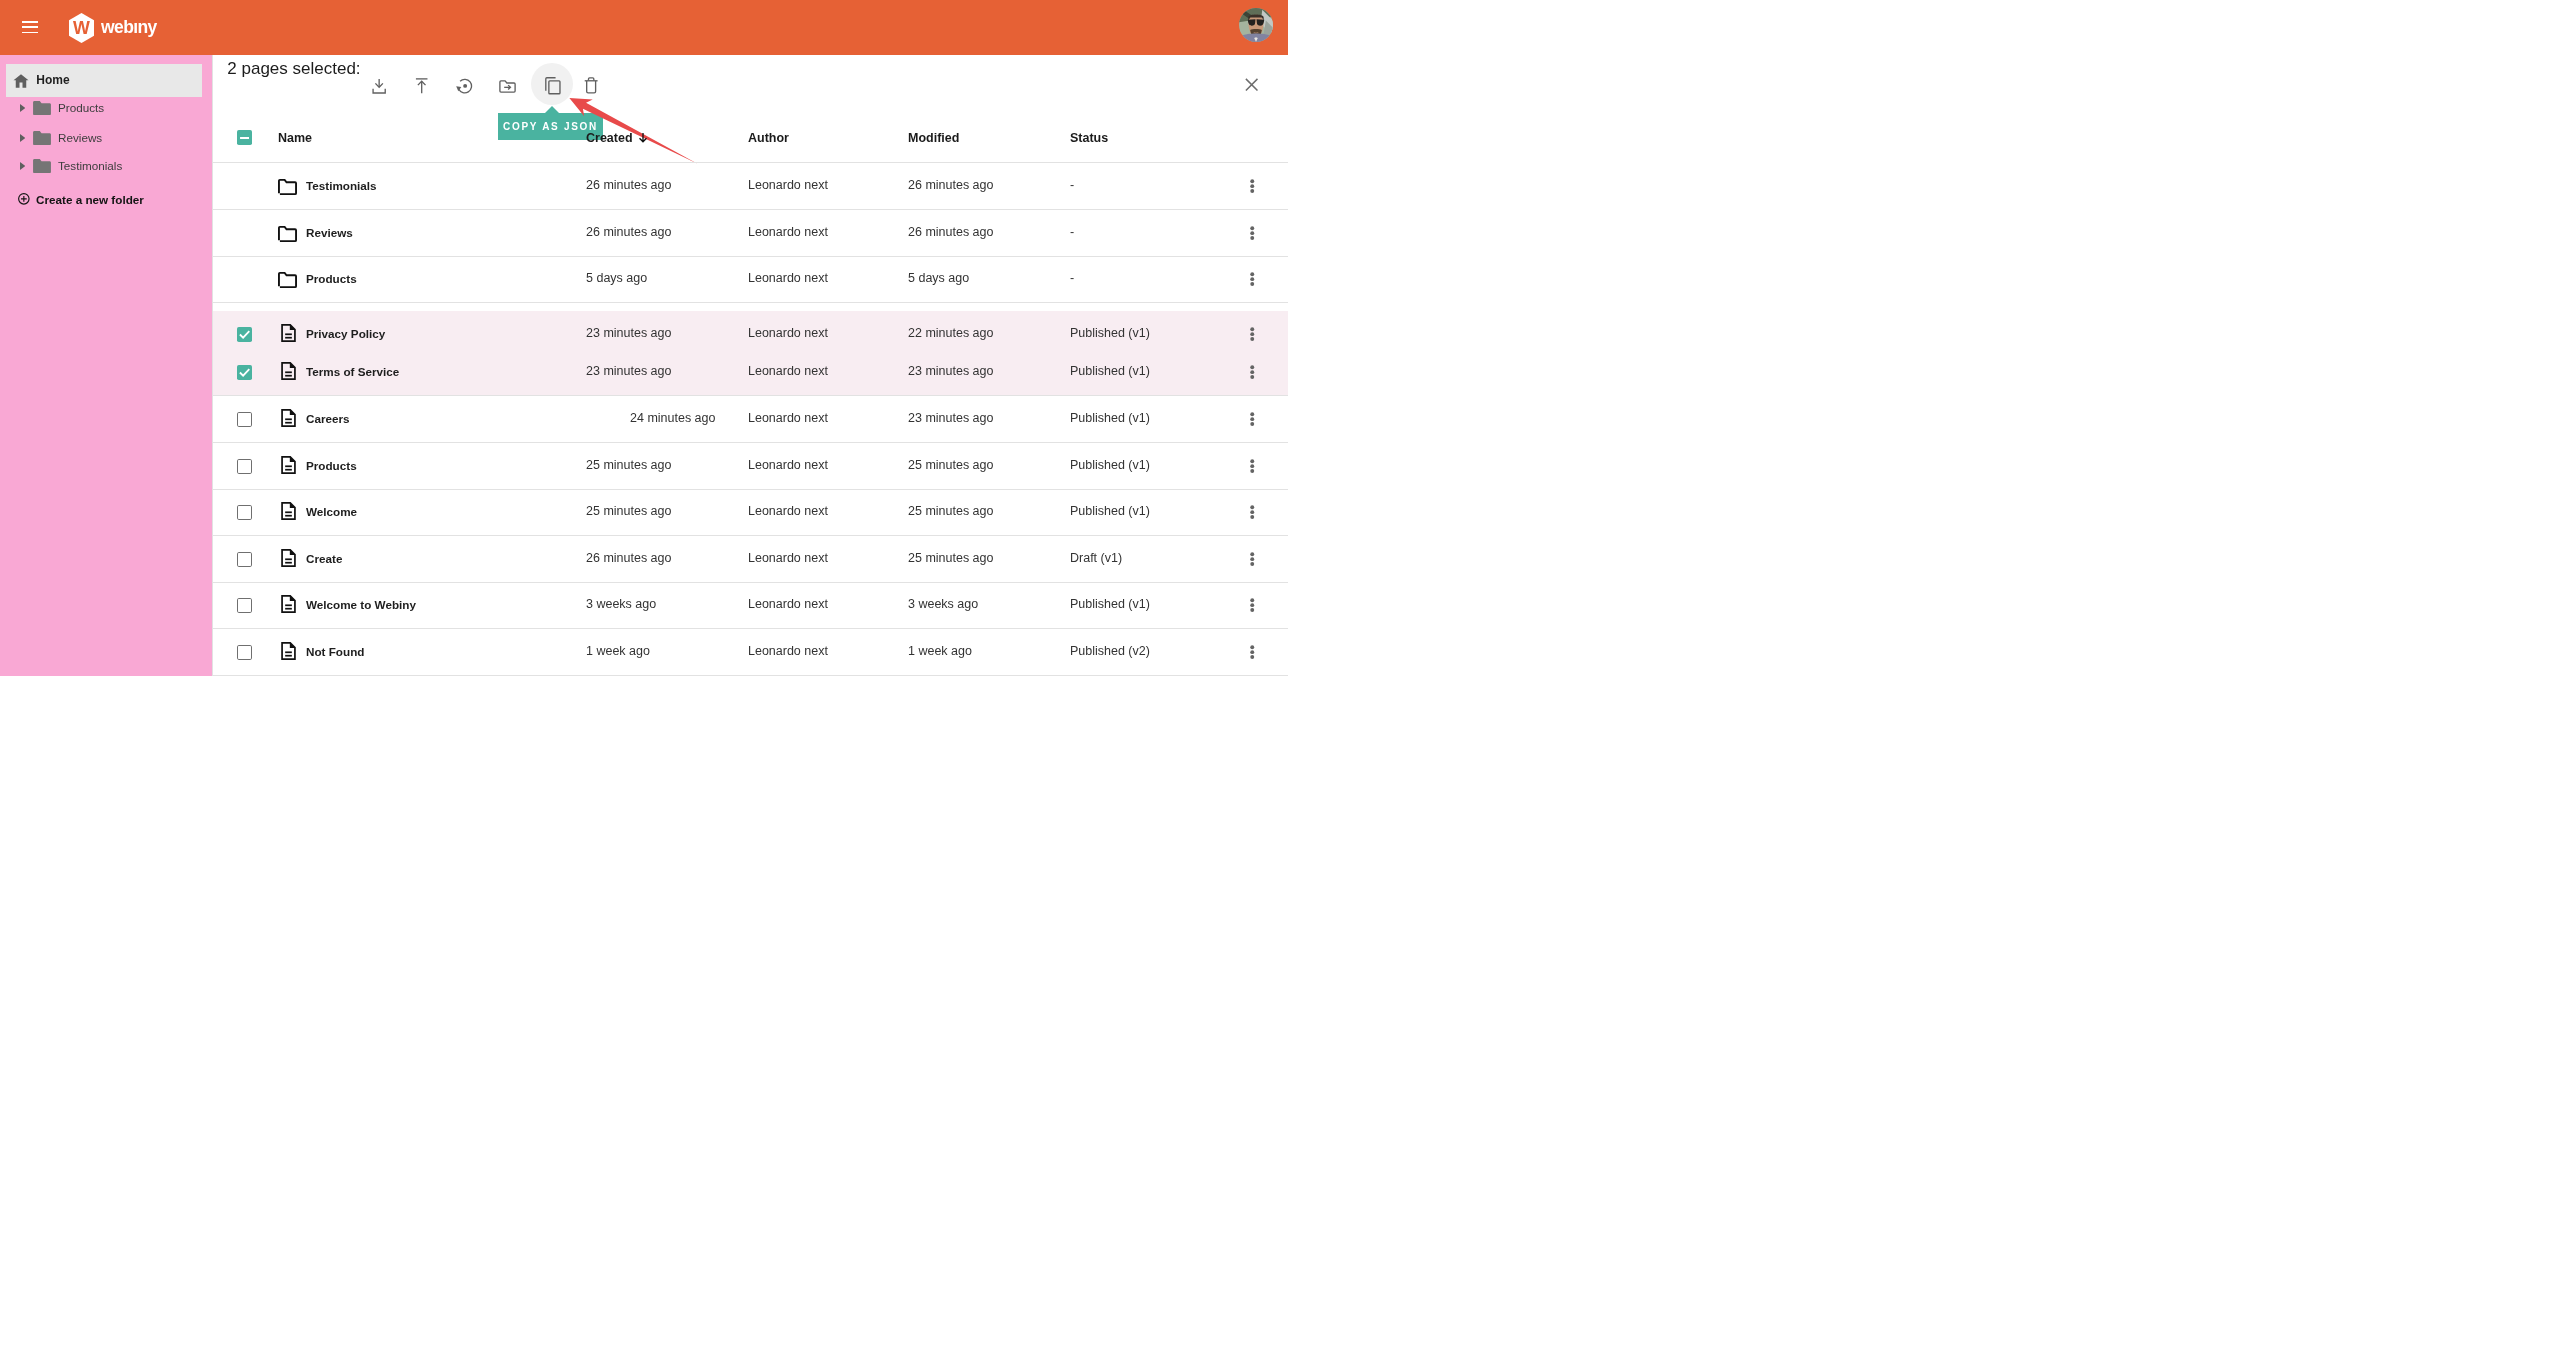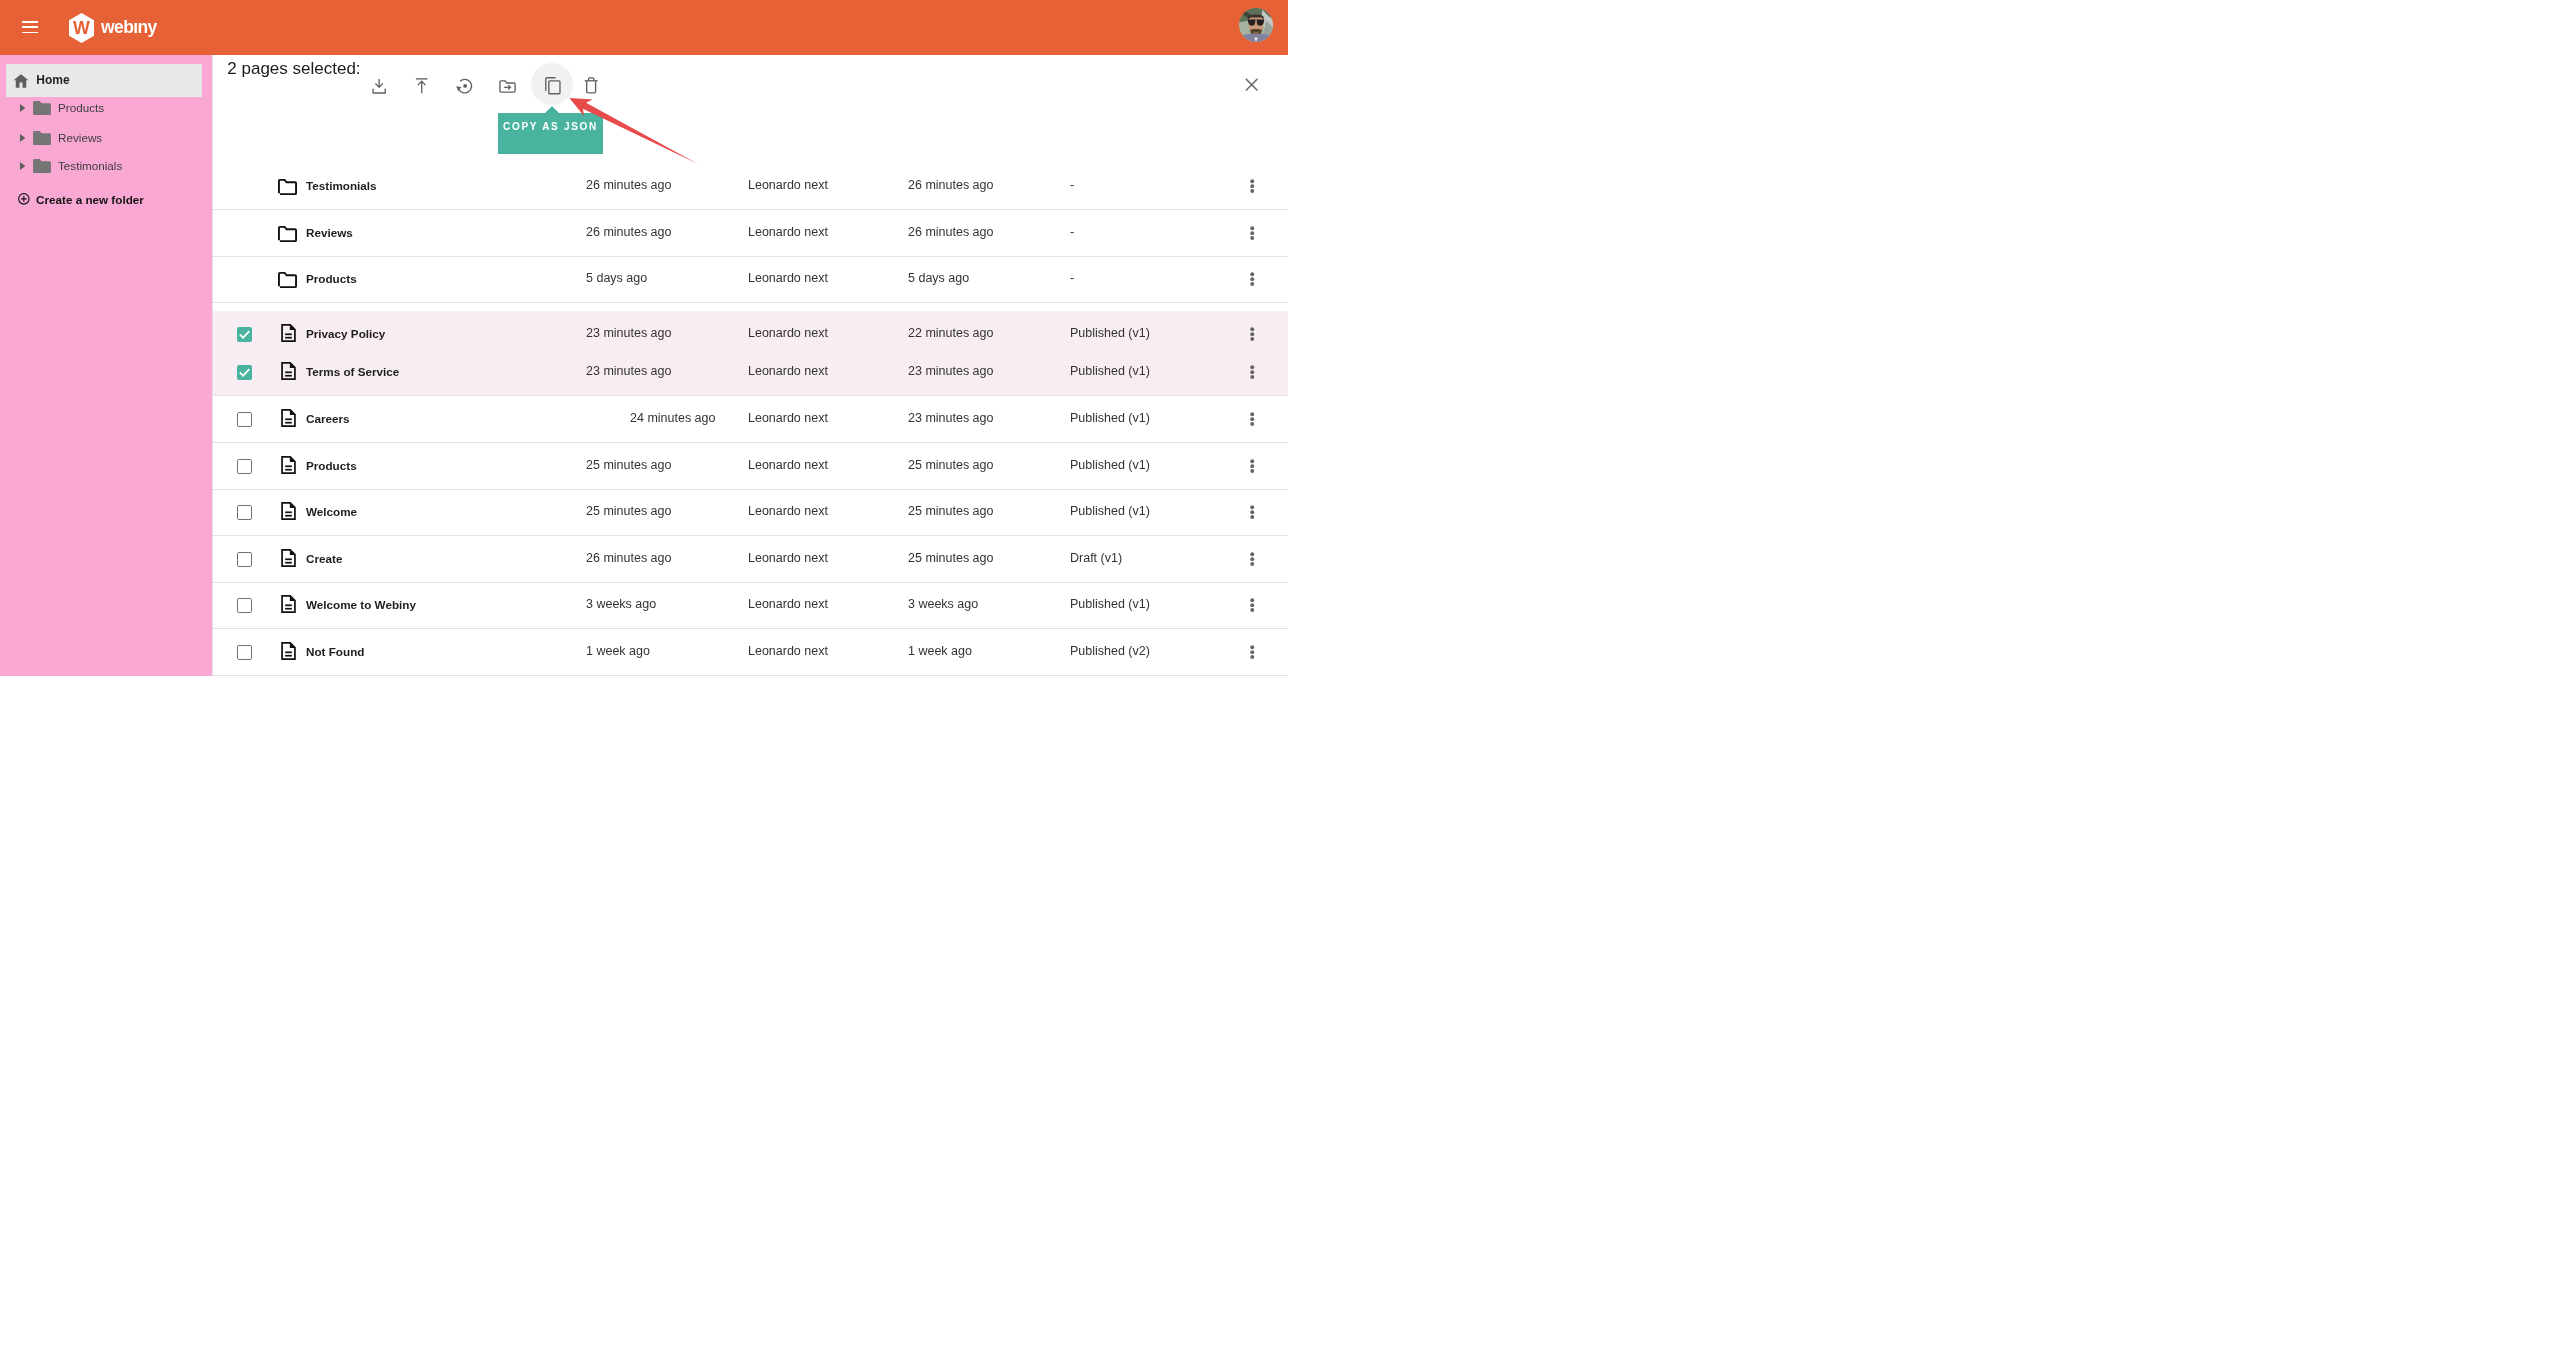--- a/index.html
+++ b/index.html
@@ -20,21 +20,21 @@
 .treerow { position:absolute; left:0; width:213px; height:29px; }
 .treerow .lbl { position:absolute; left:58px; top:7.2px; font-size:11.7px; color:#3d3d3d; }
 .newfolder { position:absolute; left:12.5px; top:132px; font-size:11.7px; font-weight:bold; color:#141414; }
 
 
 .content { position:absolute; left:213px; top:55px; width:1075px; height:621px; background:#fff; }
 .selbar-text { position:absolute; left:14.3px; top:47px; font-size:17px; color:#1c1c1c; }
 .hovercircle { position:absolute; left:318px; top:8px; width:42px; height:42px; border-radius:50%; background:#f1f1f1; }
 
 
-.tooltip { position:absolute; left:285px; top:58px; width:105px; height:41px; background:#4ab3a0; }
+.tooltip { position:absolute; left:285px; top:58px; width:105px; height:27px; background:#4ab3a0; }
 .tooltip span { position:absolute; width:100%; text-align:center; top:8px; font-size:10px; font-weight:bold; color:#fff; letter-spacing:1.7px; }
 .tooltip .notch { position:absolute; left:47px; top:-7.2px; width:0; height:0;
   border-left:7.2px solid transparent; border-right:7.2px solid transparent; border-bottom:7.2px solid #4ab3a0; }
 
 
 .thead { position:absolute; left:0; top:58px; width:1075px; height:50px; border-bottom:0.9px solid #e2e2e2; }
 .th { position:absolute; top:18px; font-size:12.5px; font-weight:bold; color:#1b1b1b; }
 .row { position:absolute; left:0; width:1075px; height:47px; border-bottom:0.9px solid #e2e2e2; }
 .row.sel { background:#f8edf2; }
 .cell { position:absolute; top:15.2px; font-size:12.5px; color:#333; }
@@ -161,20 +161,34 @@
 
   <div class="tooltip">
       <div class="notch"></div>
       <span>COPY AS JSON</span>
     </div>
 
   <svg class="abs" style="left:354px; top:39px;" width="136" height="75" viewBox="0 0 152 84">
     <polygon fill="#e84a4a" points="2.5,4.5 28.65,6.09 21.14,9.78 146,78 17.68,16.54 19.07,24.79"></polygon>
   </svg>
 
+  <div class="thead">
+    <div class="cb on" style="top:17px;"></div>
+    <svg class="abs" style="left:27px; top:24px;" width="9.4" height="2.3" viewBox="0 0 10.5 2.6">
+        <rect width="10.5" height="2.6" fill="#fff"></rect>
+      </svg>
+    <div class="th" style="left:65px;">Name</div>
+    <div class="th" style="left:373px;">Created</div>
+    <svg class="abs" style="left:424px; top:18px;" width="12" height="13" viewBox="0 0 24 24" fill="none" stroke="#111" stroke-width="2.7">
+        <path d="M12 3 V20 M5 13.5 L12 20.5 L19 13.5"></path>
+      </svg>
+    <div class="th" style="left:535px;">Author</div>
+    <div class="th" style="left:695px;">Modified</div>
+    <div class="th" style="left:857px;">Status</div>
+  </div>
 
   <div class="row" style="top:108px;">
       <svg class="icon20" style="left:65px; top:15.2px;" width="18" height="15.2" viewBox="0 0 20 17" fill="none" stroke="#111" stroke-width="2">
         <path d="M1 15 V2 C1 1.4 1.4 1 2 1 H7 L9 3.5 H18 C18.6 3.5 19 3.9 19 4.5 V15 C19 15.6 18.6 16 18 16 H2 C1.4 16 1 15.6 1 15.Z"></path>
       </svg>
       <div class="name">Testimonials</div>
       <div class="cell" style="left:373px;">26 minutes ago</div>
       <div class="cell" style="left:535px;">Leonardo next</div>
       <div class="cell" style="left:695px;">26 minutes ago</div>
       <div class="cell" style="left:857px;">-</div>

